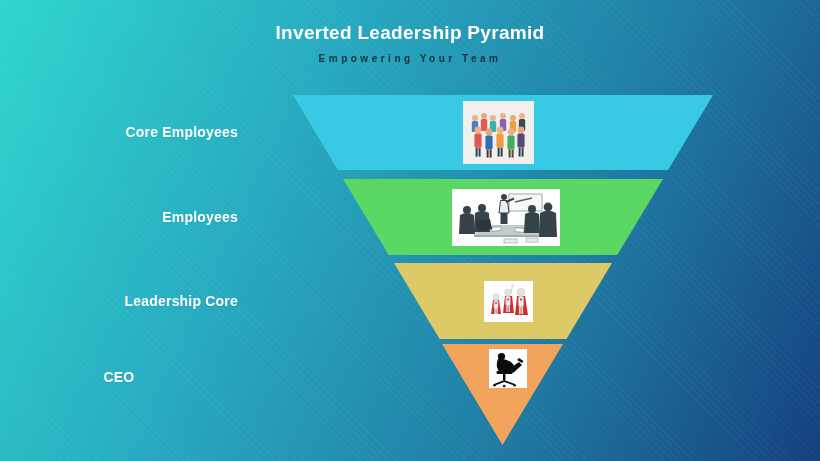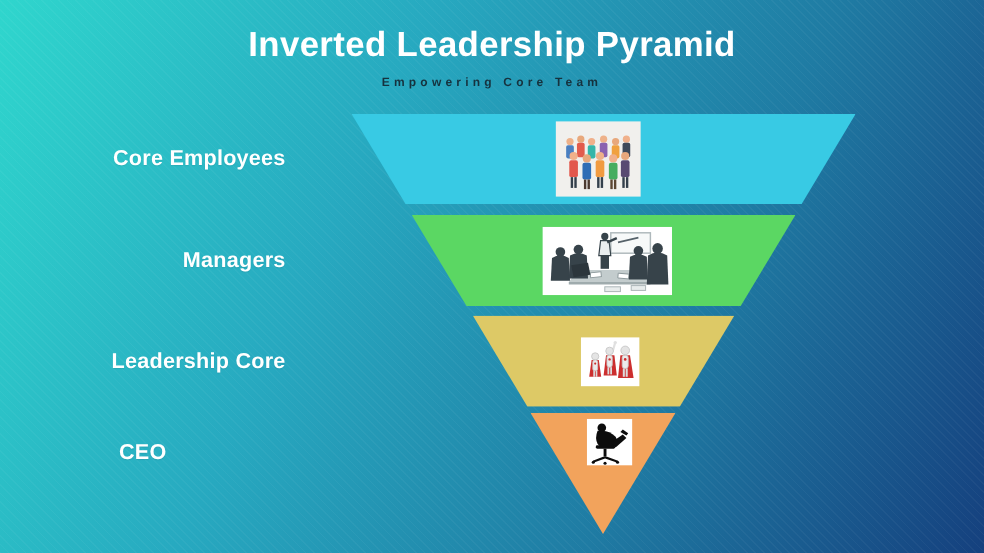--- a/index.html
+++ b/index.html
@@ -6,54 +6,54 @@
   body{font-family:"Liberation Sans", sans-serif;}
   .stage{
     position:relative;width:820px;height:461px;overflow:hidden;
     background:linear-gradient(115deg,#2fd6cd 0%,#27a9c0 35%,#1f7ba3 68%,#15407e 100%);
   }
   .stage::after{
     content:"";position:absolute;inset:0;pointer-events:none;
     background:repeating-linear-gradient(45deg,rgba(255,255,255,.035) 0 1px,transparent 1px 5px);
   }
   .header{position:absolute;left:0;top:22px;width:820px;text-align:center;z-index:3;}
-  .title{color:#fff;font-size:29px;font-weight:700;letter-spacing:.3px;}
+  .title{color:#fff;font-size:19px;font-weight:700;letter-spacing:.3px;}
   .subtitle{margin-top:9px;color:#16323e;font-size:10px;font-weight:700;letter-spacing:3.5px;}
   .pyramid{position:absolute;left:293px;top:95px;width:420px;height:350px;z-index:2;}
   .band{position:absolute;}
   .band1{left:0;top:0;width:420px;height:75px;clip-path:polygon(0 0,100% 0,89.3% 100%,10.7% 100%);}
   .band2{left:50px;top:84px;width:320px;height:76px;clip-path:polygon(0 0,100% 0,85.7% 100%,14.3% 100%);}
   .band3{left:101px;top:168px;width:218px;height:76px;clip-path:polygon(0 0,100% 0,79.1% 100%,20.9% 100%);}
   .band4{left:149px;top:249px;width:121px;height:101px;clip-path:polygon(0 0,100% 0,50% 100%);}
   .level-img{position:absolute;z-index:3;display:block;}
   .img1{left:170px;top:6px;}
   .img2{left:159px;top:94px;}
   .img3{left:191px;top:186px;}
   .img4{left:196px;top:254px;}
   .labels{position:absolute;left:0;top:95px;width:238px;height:350px;z-index:3;}
   .level-label{
     position:absolute;right:0;width:238px;text-align:right;transform:translateY(-50%);
-    color:#fff;font-size:18px;font-weight:700;letter-spacing:.2px;
+    color:#fff;font-size:14px;font-weight:700;letter-spacing:.2px;
     text-shadow:0 1px 1px rgba(0,0,0,.08);
   }
   .label1{top:37px;} .label2{top:122px;} .label3{top:206px;} .label4{top:282px;text-align:center;}
 </style>
 </head>
 <body>
 
 <div class="stage" style="background: linear-gradient(115deg, rgb(47, 214, 205) 0%, rgb(39, 169, 192) 35%, rgb(31, 123, 163) 68%, rgb(21, 64, 126) 100%);">
 
   <div class="header">
     <div class="title">Inverted Leadership Pyramid</div>
-    <div class="subtitle">Empowering Core Team</div>
+    <div class="subtitle">Empowering Your Team</div>
   </div>
 
   <div class="labels">
     <div class="level-label label1">Core Employees</div>
-    <div class="level-label label2">Managers</div>
+    <div class="level-label label2">Employees</div>
     <div class="level-label label3">Leadership Core</div>
     <div class="level-label label4">CEO</div>
   </div>
 
   <div class="pyramid">
     <div class="band band1" style="background: rgb(56, 202, 228);"></div>
     <div class="band band2" style="background: rgb(91, 215, 99);"></div>
     <div class="band band3" style="background: rgb(221, 201, 102);"></div>
     <div class="band band4" style="background: rgb(242, 163, 92);"></div>
 

